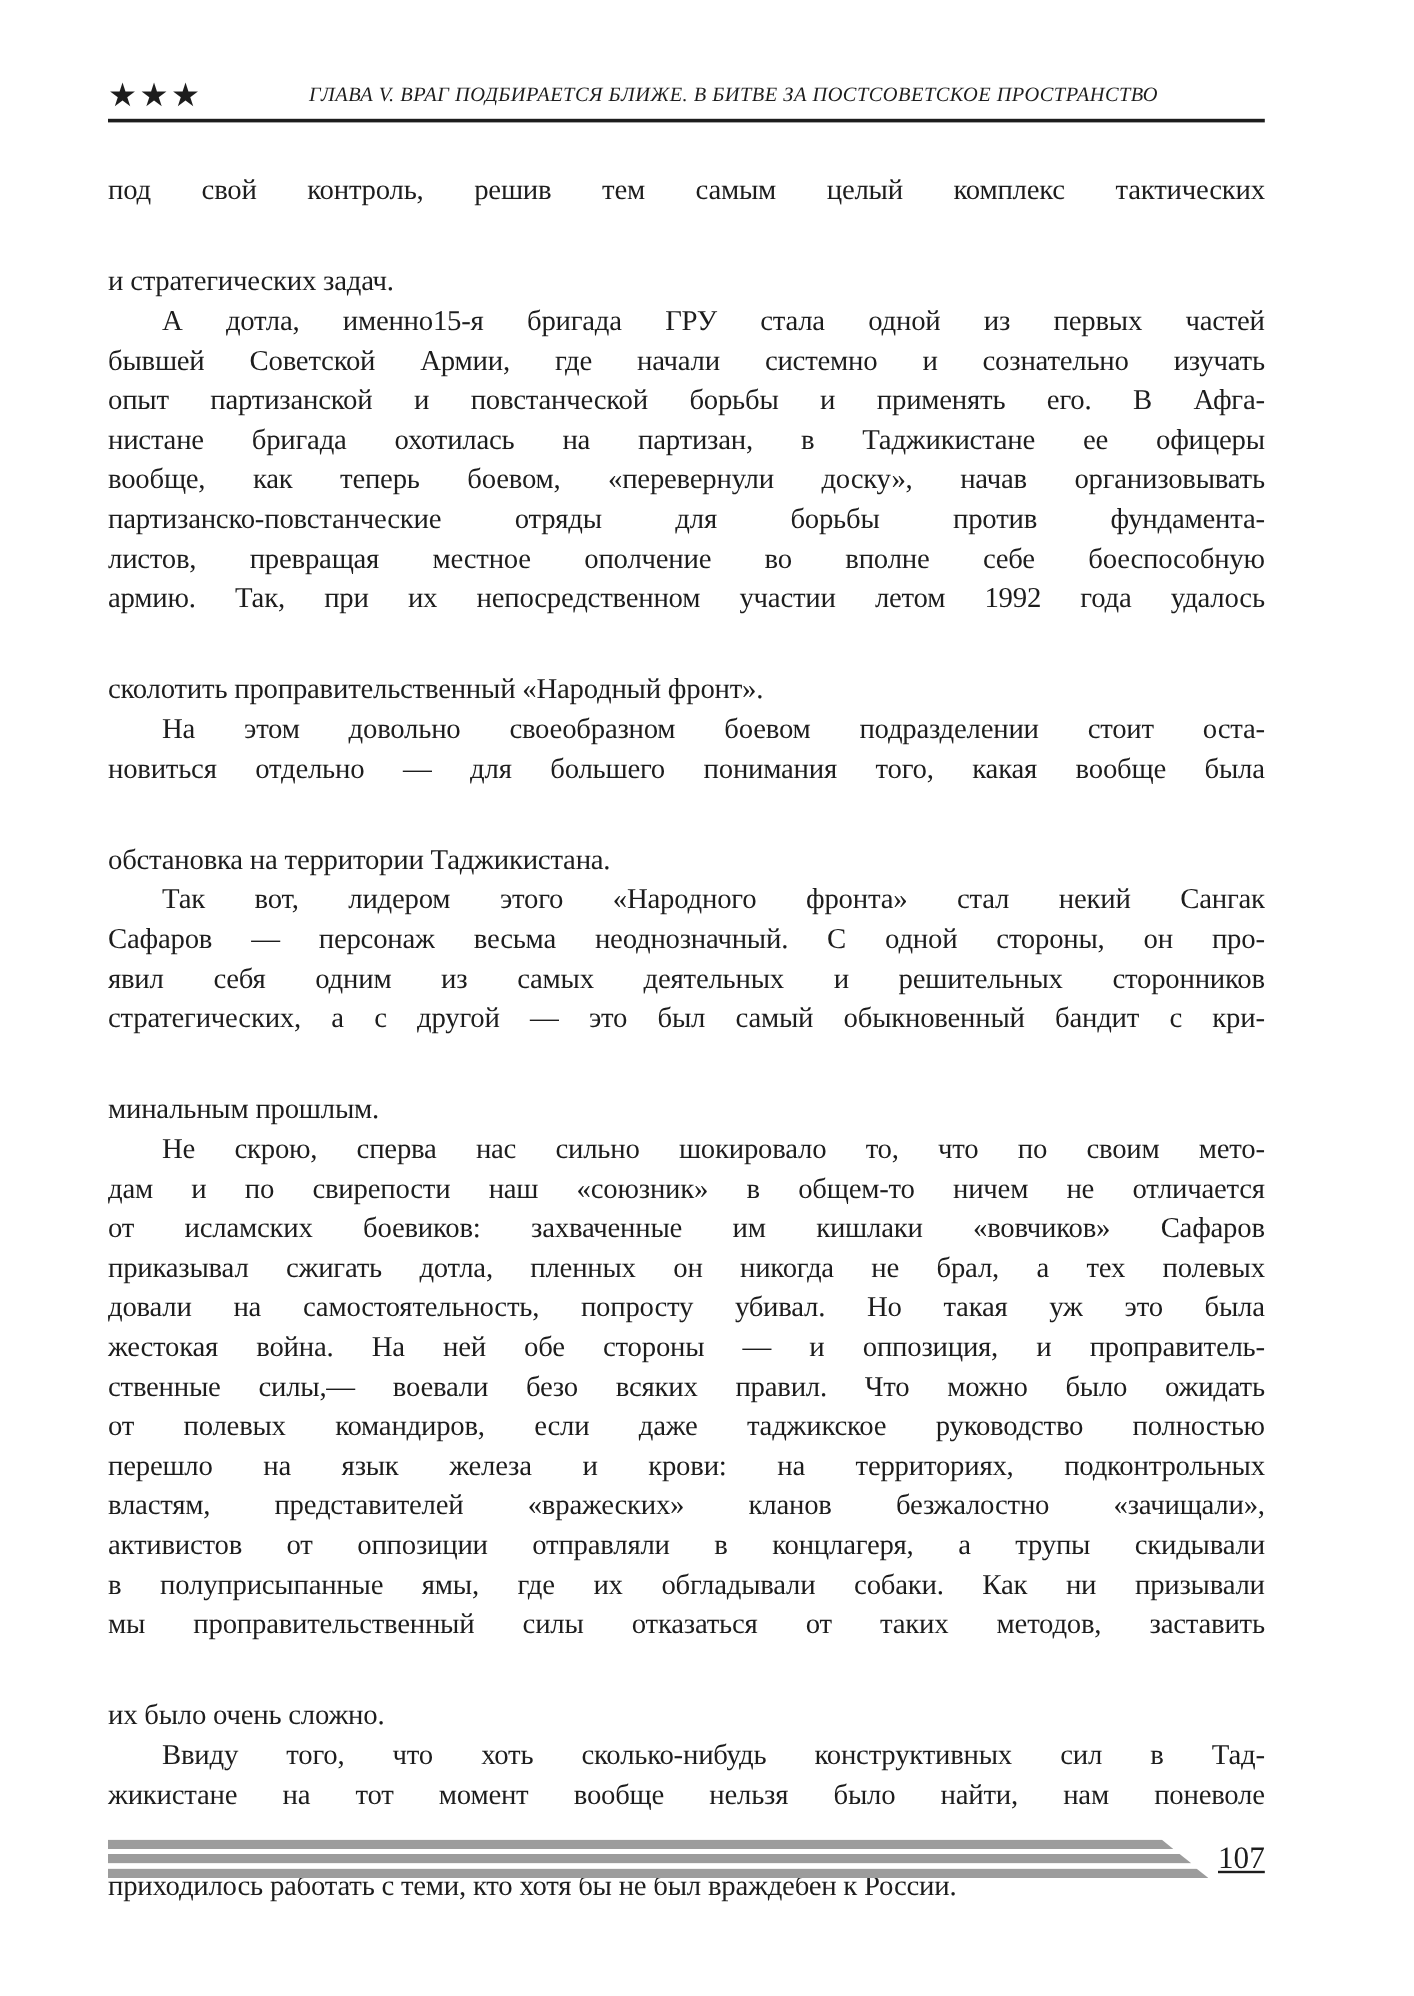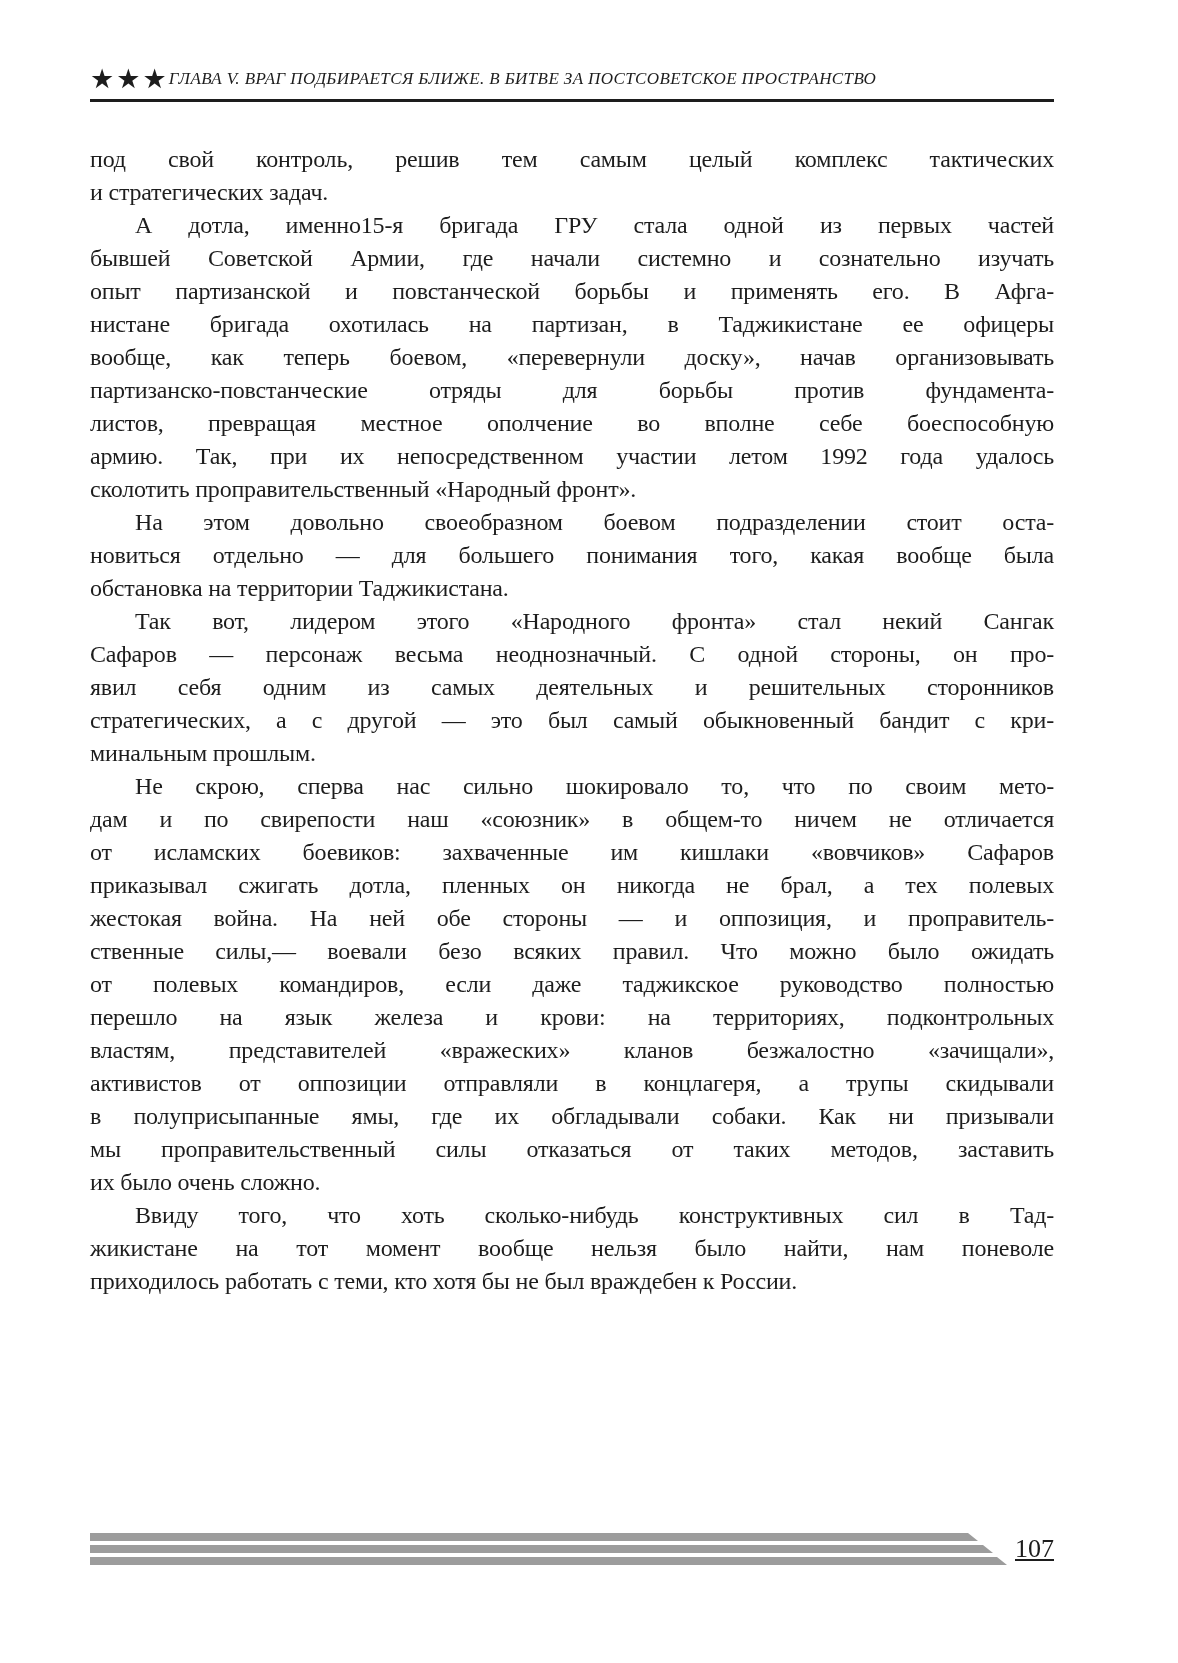--- a/index.html
+++ b/index.html
@@ -29,21 +29,21 @@
   }
   .stars {
     font-size: 27px;
     letter-spacing: 2px;
     color: var(--ink, #1d1d1d);
     line-height: 1;
     flex: 0 0 auto;
   }
   .header-title {
     flex: 1 1 auto;
-    text-align: left;
+    text-align: center;
     font-style: italic;
     font-size: 17px;
     letter-spacing: 0.4px;
     white-space: nowrap;
     color: var(--ink, #1d1d1d);
   }
   .header-rule {
     position: absolute;
     left: 90px;
     right: 124px;
@@ -63,20 +63,21 @@
     line-height: 33px;
     height: 33px;
     letter-spacing: -0.2px;
     text-align: justify;
     text-align-last: justify;
     white-space: nowrap;
     overflow: visible;
   }
   .line.last {
     text-align-last: left;
+    margin-top: 43px;
   }
   .line.indent {
     text-indent: 45px;
   }
   
   .footer-bars {
     position: absolute;
     left: 90px;
     top: 1533px;
   }
@@ -128,20 +129,21 @@
       <div class="line last">обстановка на территории Таджикистана.</div>
       <div class="line indent">Так вот, лидером этого «Народного фронта» стал некий Сангак</div>
       <div class="line">Сафаров — персонаж весьма неоднозначный. С одной стороны, он про-</div>
       <div class="line">явил себя одним из самых деятельных и решительных сторонников</div>
       <div class="line">стратегических, а с другой — это был самый обыкновенный бандит с кри-</div>
       <div class="line last">минальным прошлым.</div>
       <div class="line indent">Не скрою, сперва нас сильно шокировало то, что по своим мето-</div>
       <div class="line">дам и по свирепости наш «союзник» в общем-то ничем не отличается</div>
       <div class="line">от исламских боевиков: захваченные им кишлаки «вовчиков» Сафаров</div>
       <div class="line">приказывал сжигать дотла, пленных он никогда не брал, а тех полевых</div>
+      <div class="line">довали на самостоятельность, попросту убивал. Но такая уж это была</div>
       <div class="line">жестокая война. На ней обе стороны — и оппозиция, и проправитель-</div>
       <div class="line">ственные силы,— воевали безо всяких правил. Что можно было ожидать</div>
       <div class="line">от полевых командиров, если даже таджикское руководство полностью</div>
       <div class="line">перешло на язык железа и крови: на территориях, подконтрольных</div>
       <div class="line">властям, представителей «вражеских» кланов безжалостно «зачищали»,</div>
       <div class="line">активистов от оппозиции отправляли в концлагеря, а трупы скидывали</div>
       <div class="line">в полуприсыпанные ямы, где их обгладывали собаки. Как ни призывали</div>
       <div class="line">мы проправительственный силы отказаться от таких методов, заставить</div>
       <div class="line last">их было очень сложно.</div>
       <div class="line indent">Ввиду того, что хоть сколько-нибудь конструктивных сил в Тад-</div>

